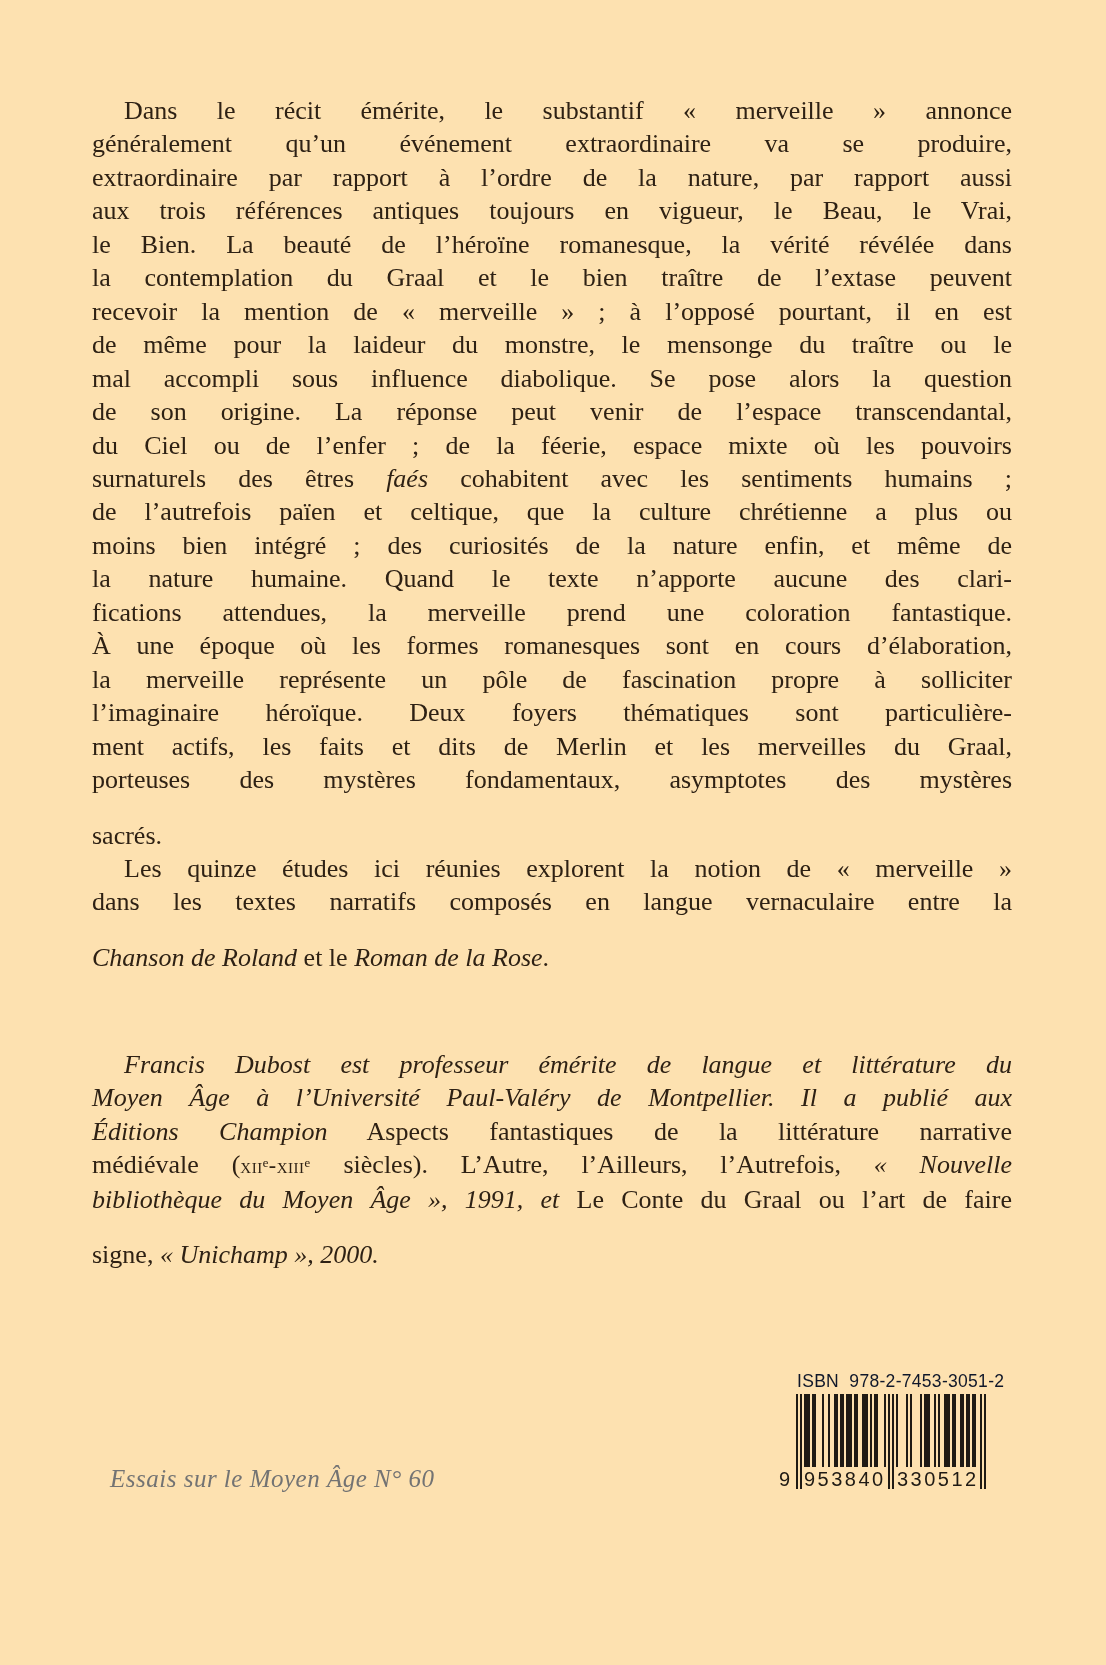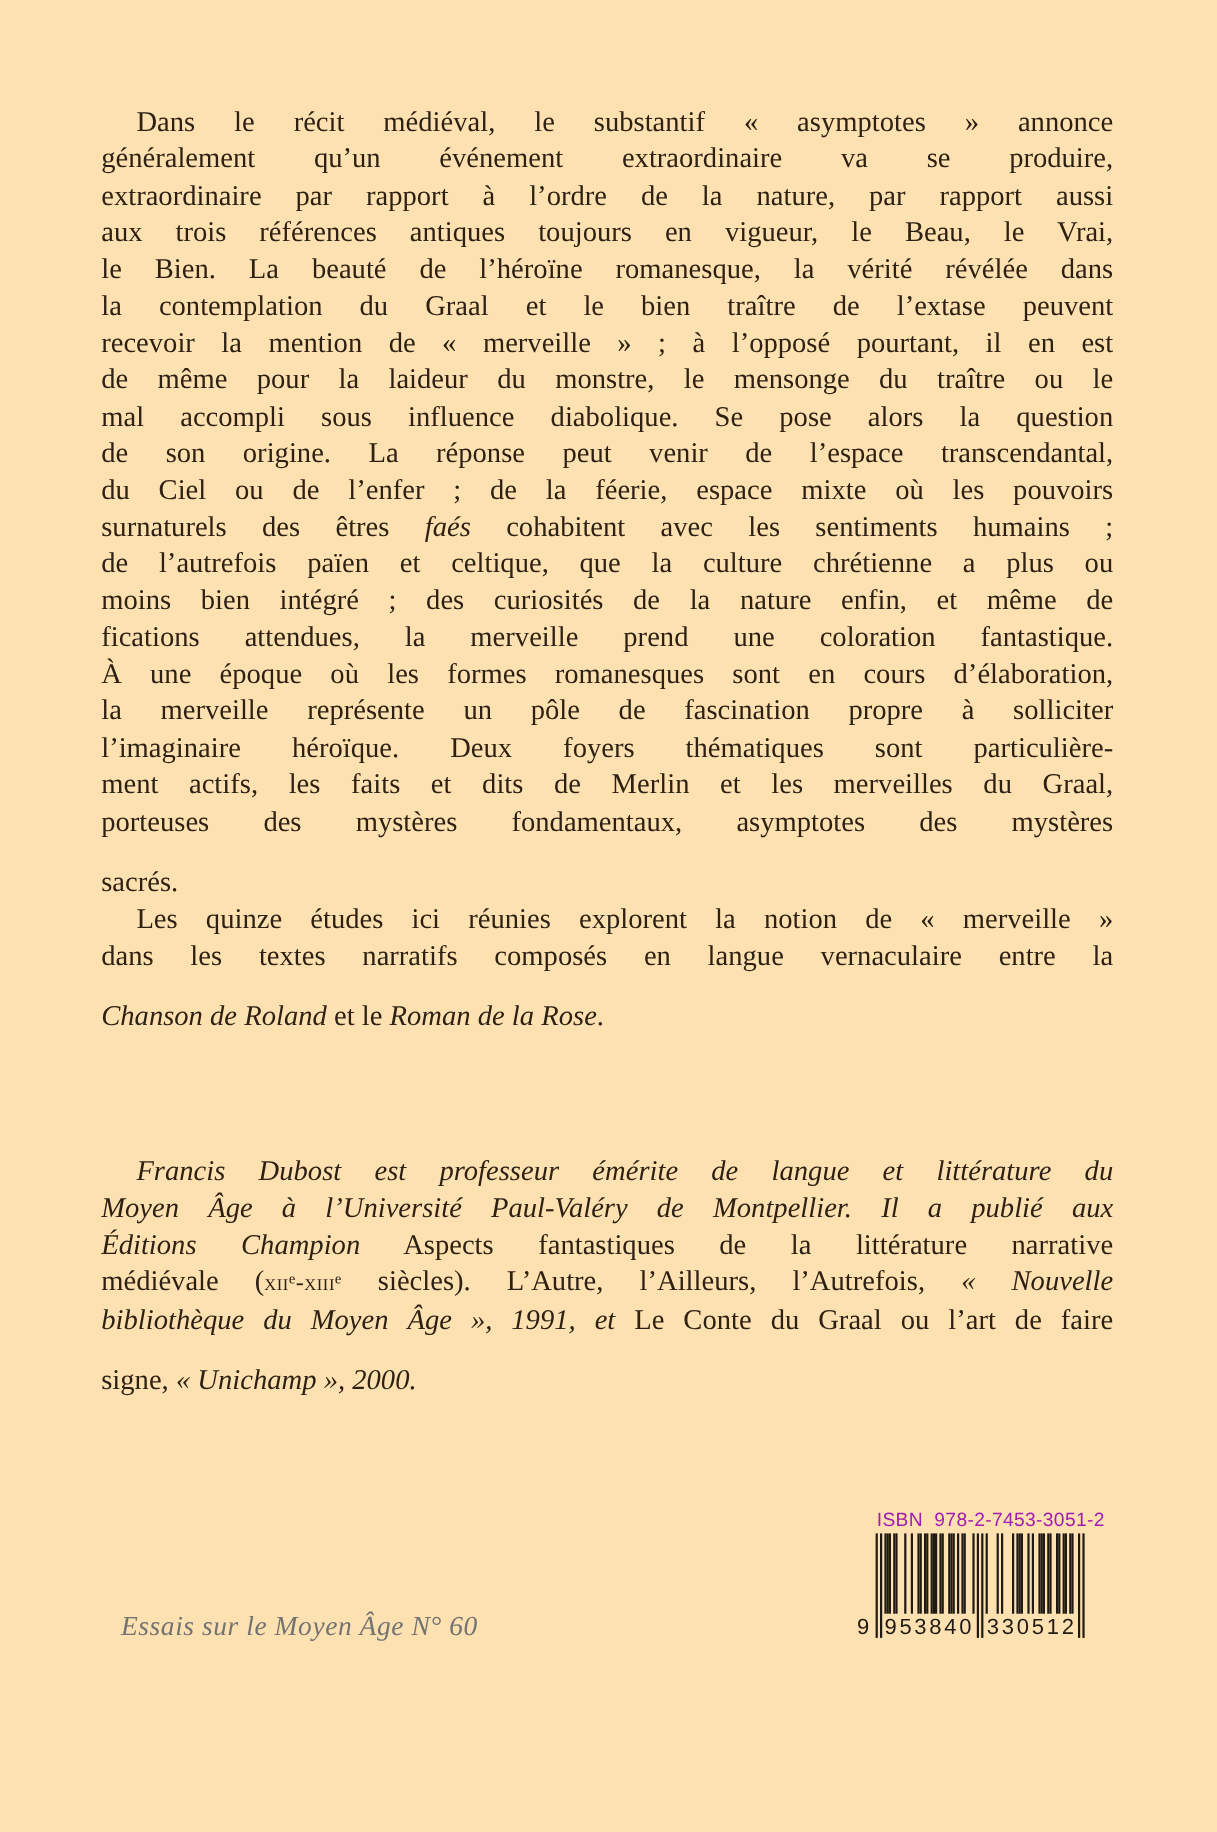--- a/index.html
+++ b/index.html
@@ -30,21 +30,21 @@
   }
   .line.last { text-align-last: left; margin-top: 22px; -moz-text-align-last: left; }
   .para .line:first-child { text-indent: 32px; }
   .it { font-style: italic; }
   .sc { font-variant: small-caps; font-size: 0.85em; letter-spacing: 0.5px; }
 
   .isbn-line {
     position: absolute; left: 797px; top: 1371px;
     font-family: "Liberation Sans", sans-serif;
     font-size: 17.5px; letter-spacing: 0.3px;
-    color: #a21caf; white-space: pre;
+    color: #0f172a; white-space: pre;
   }
   .barcode { position: absolute; left: 796px; top: 1394px; width: 190px; height: 100px; }
   .bars { display: flex; align-items: flex-start; height: 95px; }
   .module { width: 2px; height: 73px; flex: 0 0 2px; }
   .module.bar { background: #1f1a14; }
   .module.guard.bar { height: 95px; }
   .digits {
     position: absolute; top: 73px; left: 0; width: 190px; height: 26px;
     font-family: "Liberation Sans", sans-serif;
     font-size: 20px; color: #1f1a14;
@@ -59,34 +59,35 @@
     letter-spacing: 0.5px;
   }
 </style>
 </head>
 <body>
 
 <div class="page">
 
   <div class="blurb">
     <div class="para">
-        <div class="line"><span>Dans le récit médiéval, le substantif « asymptotes » annonce</span></div>
+        <div class="line"><span>Dans le récit émérite, le substantif « merveille » annonce</span></div>
         <div class="line"><span>généralement qu’un événement extraordinaire va se produire,</span></div>
         <div class="line"><span>extraordinaire par rapport à l’ordre de la nature, par rapport aussi</span></div>
         <div class="line"><span>aux trois références antiques toujours en vigueur, le Beau, le Vrai,</span></div>
         <div class="line"><span>le Bien. La beauté de l’héroïne romanesque, la vérité révélée dans</span></div>
         <div class="line"><span>la contemplation du Graal et le bien traître de l’extase peuvent</span></div>
         <div class="line"><span>recevoir la mention de « merveille » ; à l’opposé pourtant, il en est</span></div>
         <div class="line"><span>de même pour la laideur du monstre, le mensonge du traître ou le</span></div>
         <div class="line"><span>mal accompli sous influence diabolique. Se pose alors la question</span></div>
         <div class="line"><span>de son origine. La réponse peut venir de l’espace transcendantal,</span></div>
         <div class="line"><span>du Ciel ou de l’enfer ; de la féerie, espace mixte où les pouvoirs</span></div>
         <div class="line"><span>surnaturels des êtres </span><span class="it">faés</span><span> cohabitent avec les sentiments humains ;</span></div>
         <div class="line"><span>de l’autrefois païen et celtique, que la culture chrétienne a plus ou</span></div>
         <div class="line"><span>moins bien intégré ; des curiosités de la nature enfin, et même de</span></div>
+        <div class="line"><span>la nature humaine. Quand le texte n’apporte aucune des clari-</span></div>
         <div class="line"><span>fications attendues, la merveille prend une coloration fantastique.</span></div>
         <div class="line"><span>À une époque où les formes romanesques sont en cours d’élaboration,</span></div>
         <div class="line"><span>la merveille représente un pôle de fascination propre à solliciter</span></div>
         <div class="line"><span>l’imaginaire héroïque. Deux foyers thématiques sont particulière-</span></div>
         <div class="line"><span>ment actifs, les faits et dits de Merlin et les merveilles du Graal,</span></div>
         <div class="line"><span>porteuses des mystères fondamentaux, asymptotes des mystères</span></div>
         <div class="line last"><span>sacrés.</span></div>
       </div>
     <div class="para">
         <div class="line"><span>Les quinze études ici réunies explorent la notion de « merveille »</span></div>

